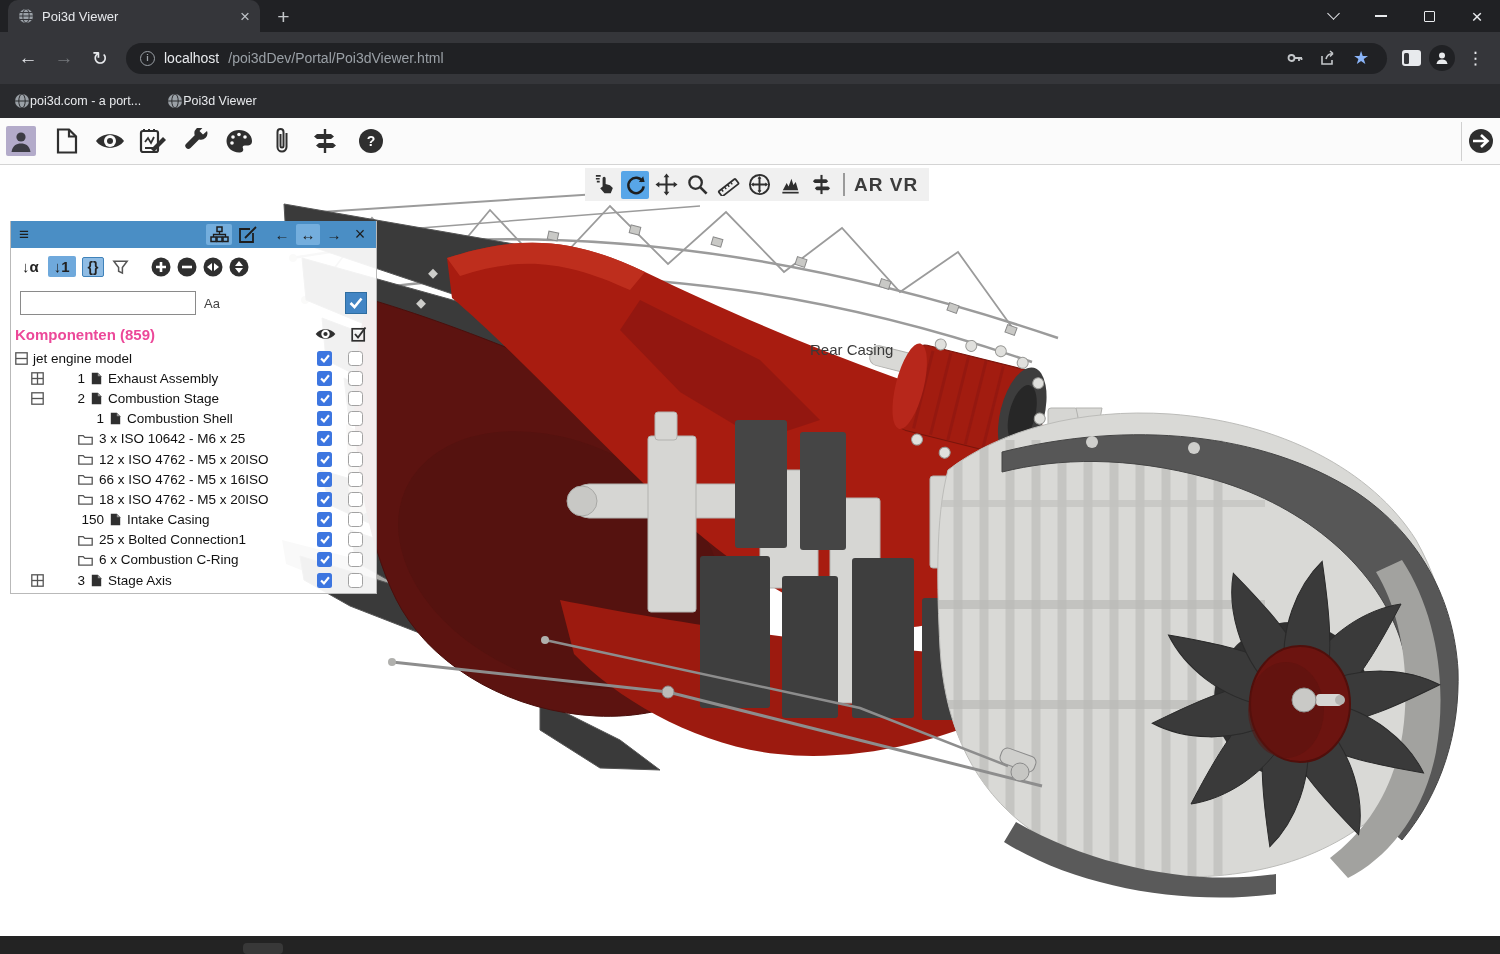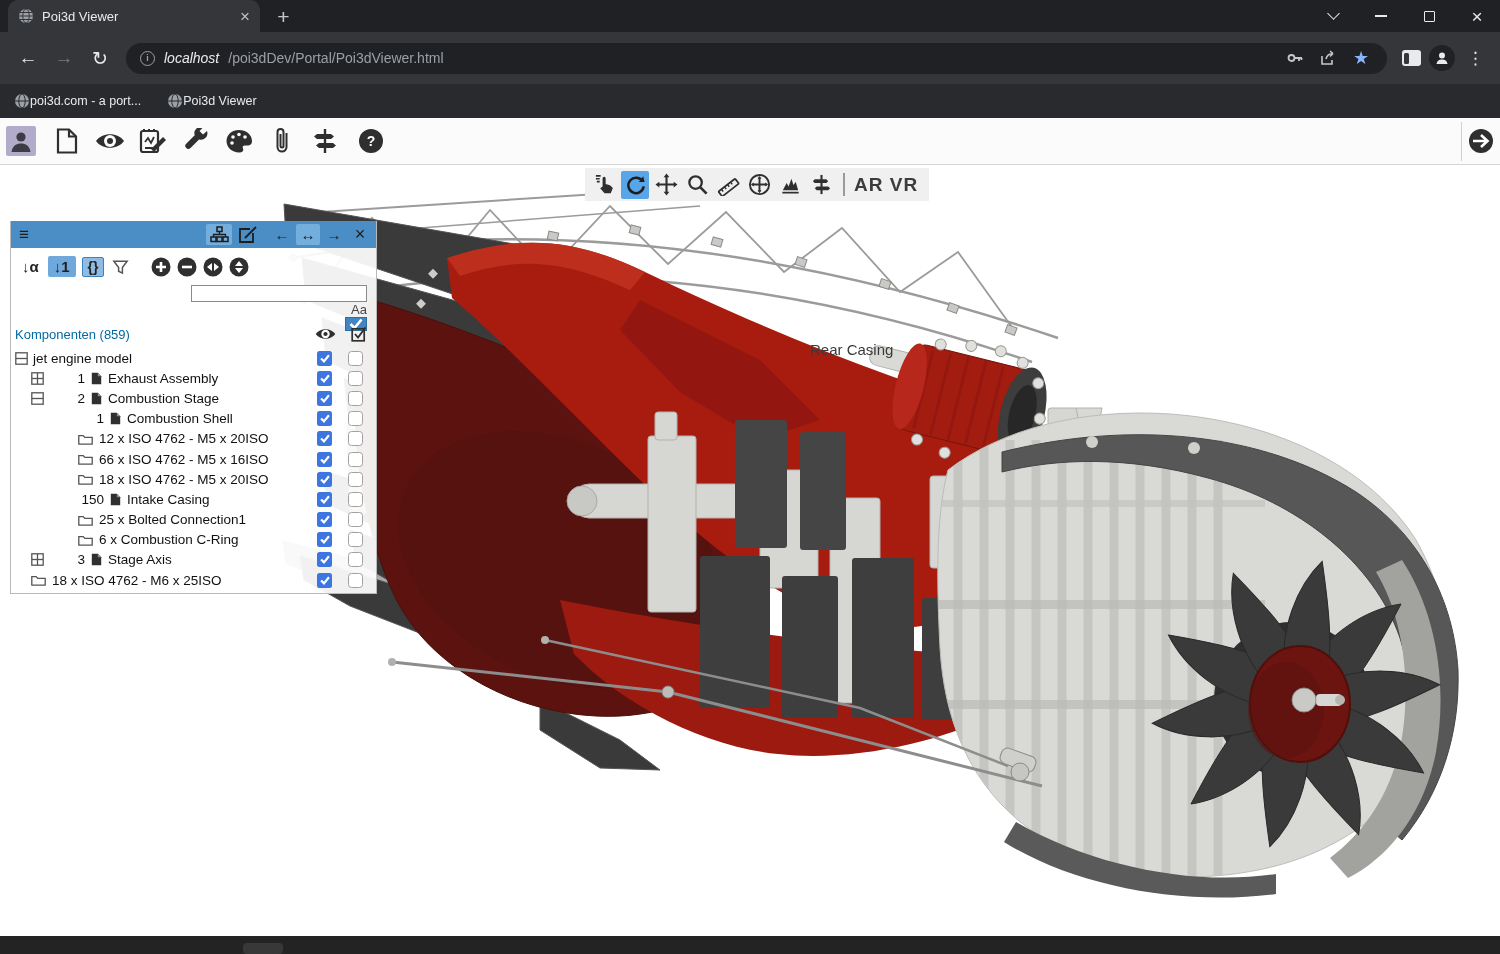--- a/index.html
+++ b/index.html
@@ -26,21 +26,21 @@
 
   .navbar{position:absolute;left:0;top:32px;width:1500px;height:52px;background:#35363a;
     display:flex;align-items:center;padding:0 10px;}
   .navbtn{width:30px;height:30px;display:flex;align-items:center;justify-content:center;
     color:#e8eaed;font-size:19px;border-radius:50%;margin:0 3px;}
   .navbtn.dim{color:#76797d;}
   .urlpill{flex:1;height:31px;background:#202124;border-radius:16px;margin:0 12px 0 8px;
     display:flex;align-items:center;padding:0 14px;gap:9px;}
   .infoi{width:15px;height:15px;border:1.4px solid #9aa0a6;border-radius:50%;color:#9aa0a6;
     font-size:9px;display:flex;align-items:center;justify-content:center;font-weight:bold;flex:0 0 auto;}
-  .urlhost{color:#e8eaed;font-size:14px;white-space:nowrap;font-style:italic;}
+  .urlhost{color:#e8eaed;font-size:14px;white-space:nowrap;}
   .urlpath{color:#9aa0a6;font-size:14px;white-space:nowrap;flex:1;overflow:hidden;}
   .pillicon{flex:0 0 auto;display:flex;align-items:center;justify-content:center;width:24px;height:24px;}
   .star{color:#8ab4f8;font-size:18px;}
   .sidepanel{width:19px;height:16px;background:#e8eaed;border-radius:3px;position:relative;}
   .sidepanel::after{content:"";position:absolute;left:2.5px;top:2.5px;width:4.5px;height:11px;
     background:#35363a;border-radius:1.5px;}
   .avatar{width:26px;height:26px;border-radius:50%;background:#202124;display:flex;
     align-items:center;justify-content:center;margin:0 6px;}
   .kebab{color:#e8eaed;font-size:17px;letter-spacing:0;margin:0 6px;}
 
@@ -79,29 +79,29 @@
     color:#1d1d1d;font-size:15px;border-radius:2px;margin-left:2px;}
   .ptbtn.active{background:#74aedd;}
   .ptbtn.wide{width:26px;}
   .pfilter{height:37px;display:flex;align-items:center;padding:0 8px;gap:6px;}
   .fsort{font-size:15px;font-weight:bold;color:#222;padding:2px 3px;}
   .fsort.boxed{background:#6fa9dc;border-radius:2px;padding:2px 6px;}
   .fbrace{font-size:14px;font-weight:bold;color:#222;background:#8fbce4;
     border:1.5px solid #3f82ba;border-radius:2px;padding:1px 5px;}
   .fcircle{width:20px;height:20px;}
   .fgap{width:10px;}
-  .psearch{height:36px;display:flex;align-items:flex-end;padding:0 9px;flex-direction:column;}
+  .psearch{height:36px;display:flex;align-items:center;padding:0 9px;}
   .psearch input{width:176px;height:24px;border:1px solid #8a8a8a;font-size:13px;
     font-family:"Liberation Sans",sans-serif;padding:0 5px;background:#fff;outline:none;}
   .aacase{font-size:13px;color:#444;margin-left:8px;}
   .ps-spacer{flex:1;}
   .bluecheck{width:22px;height:22px;background:#4285c4;border:1px solid #2e6da0;
     display:flex;align-items:center;justify-content:center;}
   .pheader{height:27px;display:flex;align-items:center;position:relative;padding-left:4px;}
-  .ptitle-text{font-size:13px;font-weight:normal;color:#0369a1;}
+  .ptitle-text{font-size:15px;font-weight:bold;color:#ec4899;}
   .hd-eye{position:absolute;right:40px;top:6px;}
   .hd-check{position:absolute;right:9px;top:5px;}
   .prows{padding-bottom:3px;}
   .trow{height:20.2px;display:flex;align-items:center;position:relative;font-size:13.5px;color:#111;}
   .trow .lbl{white-space:nowrap;}
   .pre{text-align:right;margin-right:6px;white-space:pre;}
   .exp{flex:0 0 auto;margin-right:5px;display:flex;}
   .ticon{flex:0 0 auto;margin-right:6px;display:flex;}
   .cbA{position:absolute;right:44px;top:2.6px;width:15px;height:15px;background:#3d76e0;
     border-radius:2.5px;display:flex;align-items:center;justify-content:center;}
@@ -684,20 +684,36 @@
             <span class="cbB"></span>
           </div>
           <div class="trow">
             <span style="width: 37px; flex: 0 0 auto;"></span>
             <span class="pre" style="width: 24px; margin-right: 6px;"></span>
             <span class="ticon">
               <svg width="15" height="12" viewBox="0 0 15 12">
                 <path d="M0.8,2.6 h4.4 l1.6,1.8 h7.4 v6.8 h-13.4 z" fill="none" stroke="#555" stroke-width="1.3"></path>
               </svg>
             </span>
+            <span class="lbl">3 x ISO 10642 - M6 x 25</span>
+            <span class="cbA">
+              <svg width="10" height="9" viewBox="0 0 14 12">
+                <path d="M1.5,6 L5.5,10 L12.5,1.5" fill="none" stroke="#fff" stroke-width="3"></path>
+              </svg>
+            </span>
+            <span class="cbB"></span>
+          </div>
+          <div class="trow">
+            <span style="width: 37px; flex: 0 0 auto;"></span>
+            <span class="pre" style="width: 24px; margin-right: 6px;"></span>
+            <span class="ticon">
+              <svg width="15" height="12" viewBox="0 0 15 12">
+                <path d="M0.8,2.6 h4.4 l1.6,1.8 h7.4 v6.8 h-13.4 z" fill="none" stroke="#555" stroke-width="1.3"></path>
+              </svg>
+            </span>
             <span class="lbl">12 x ISO 4762 - M5 x 20ISO</span>
             <span class="cbA">
               <svg width="10" height="9" viewBox="0 0 14 12">
                 <path d="M1.5,6 L5.5,10 L12.5,1.5" fill="none" stroke="#fff" stroke-width="3"></path>
               </svg>
             </span>
             <span class="cbB"></span>
           </div>
           <div class="trow">
             <span style="width: 37px; flex: 0 0 auto;"></span>
@@ -797,36 +813,20 @@
               </svg>
             </span>
             <span class="lbl">Stage Axis</span>
             <span class="cbA">
               <svg width="10" height="9" viewBox="0 0 14 12">
                 <path d="M1.5,6 L5.5,10 L12.5,1.5" fill="none" stroke="#fff" stroke-width="3"></path>
               </svg>
             </span>
             <span class="cbB"></span>
           </div>
-          <div class="trow">
-            <span style="width: 20px; flex: 0 0 auto;"></span>
-            <span class="pre" style="width: 0px; margin-right: 0px;"></span>
-            <span class="ticon">
-              <svg width="15" height="12" viewBox="0 0 15 12">
-                <path d="M0.8,2.6 h4.4 l1.6,1.8 h7.4 v6.8 h-13.4 z" fill="none" stroke="#555" stroke-width="1.3"></path>
-              </svg>
-            </span>
-            <span class="lbl">18 x ISO 4762 - M6 x 25ISO</span>
-            <span class="cbA">
-              <svg width="10" height="9" viewBox="0 0 14 12">
-                <path d="M1.5,6 L5.5,10 L12.5,1.5" fill="none" stroke="#fff" stroke-width="3"></path>
-              </svg>
-            </span>
-            <span class="cbB"></span>
-          </div>
         </div>
     </div>
   </div>
 
   <div class="taskbar">
     <div class="taskbtn"></div>
   </div>
 </div>
 
 </body></html>

